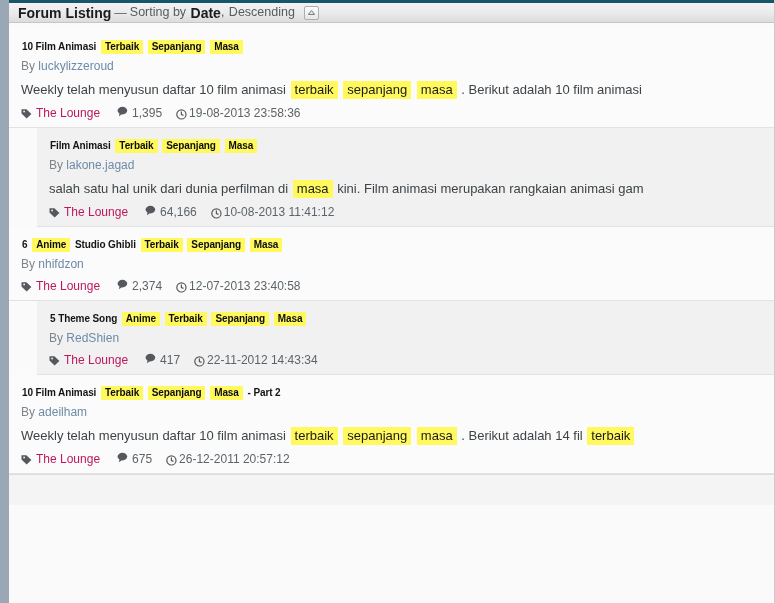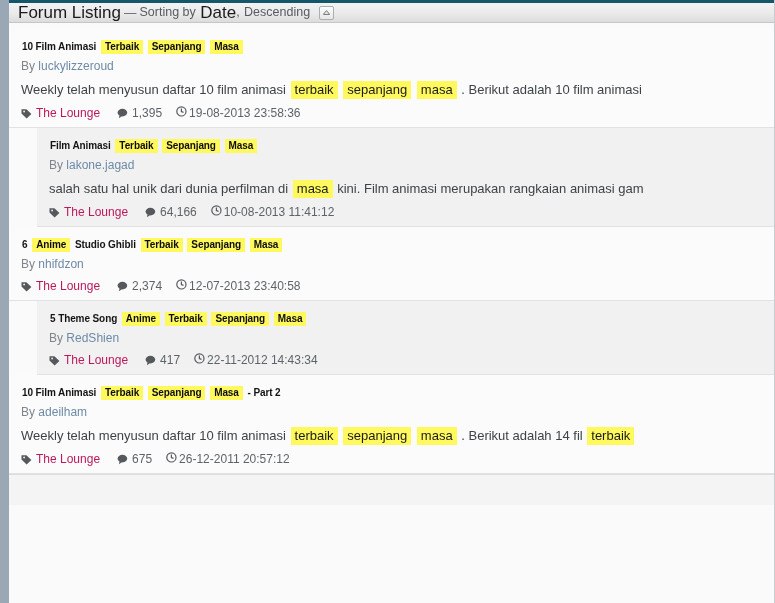--- a/index.html
+++ b/index.html
@@ -37,23 +37,23 @@
     align-items: center;
     padding-left: 9px;
     white-space: nowrap;
   }
   .hdr-text {
     font-size: 12.5px;
     color: #555b60;
     line-height: 1;
   }
   .hdr-strong {
-    font-weight: normal;
+    font-weight: bold;
     color: #1b1b1b;
-    font-size: 17px;
+    font-size: 14px;
   }
   .hdr-dash {
     color: #606569;
     font-size: 12.5px;
     margin: 0 3px;
   }
   .hdr-sep { display: inline; }
   .collapse-btn {
     display: inline-flex;
     align-items: center;
@@ -146,27 +146,26 @@
   }
   .meta-forum {
     display: inline-flex;
     align-items: center;
     color: #be185d;
     margin-right: 17px;
     cursor: pointer;
   }
   .meta-replies {
     display: inline-flex;
-    align-items: center;
     color: #5d6469;
     margin-right: 14px;
   }
   .meta-date {
     display: inline-flex;
-    align-items: flex-start;
+    align-items: flex-end;
     color: #5d6469;
   }
   .mini-icon {
     display: inline-block;
     margin-right: 4px;
     line-height: 0;
   }
   .mini-icon svg { display: block; }
   .meta-date .mini-icon { margin-right: 2px; }
 

